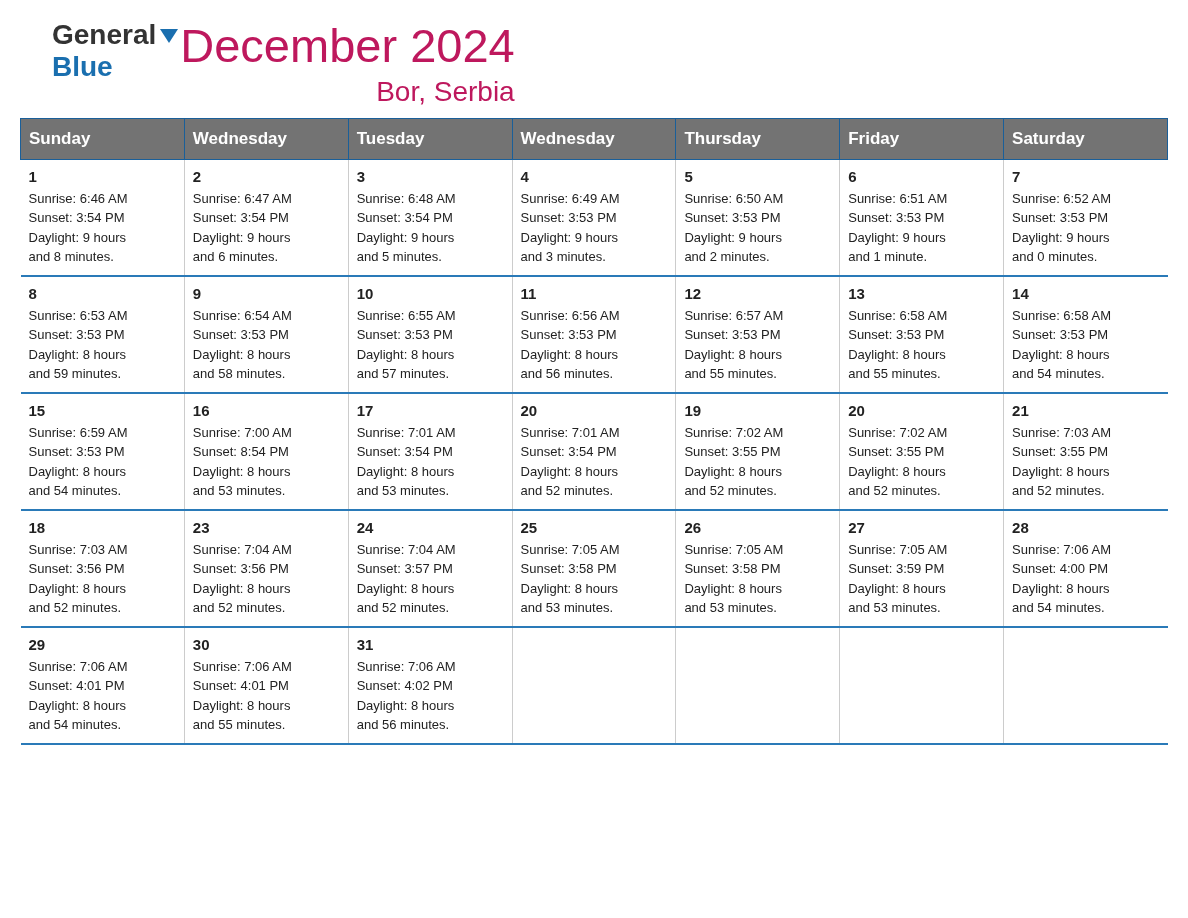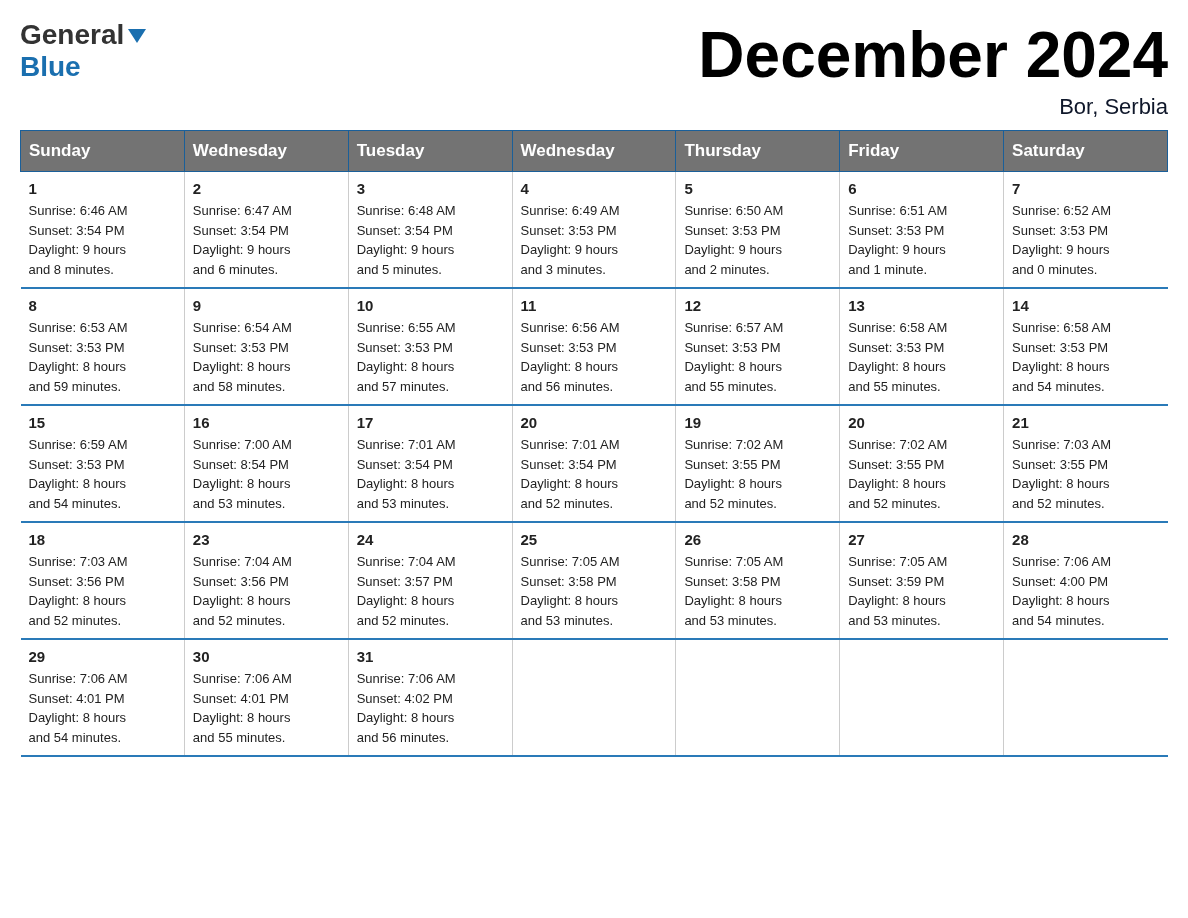--- a/index.html
+++ b/index.html
@@ -5,23 +5,24 @@
     * { box-sizing: border-box; margin: 0; padding: 0; }
     body {
       font-family: Arial, sans-serif;
       background: #fff;
       padding: 20px;
       width: 1188px;
       min-height: 918px;
     }
     .header {
       display: flex;
-      justify-content: space-between;
+      justify-content: flex-start;
       align-items: flex-start;
       margin-bottom: 10px;
+      margin-left: 32px;
     }
     .logo {
       display: flex;
       flex-direction: column;
       align-items: flex-start;
     }
     .logo-text {
       font-size: 28px;
       font-weight: bold;
       color: #333;
@@ -29,28 +30,28 @@
     }
     .logo-blue-line {
       color: #1a6faf;
       font-size: 28px;
       font-weight: bold;
     }
     .title-block {
       text-align: right;
     }
     .month-title {
-      font-size: 64px;
-      font-weight: bold;
-      color: #000000;
+      font-size: 47px;
+      font-weight: normal;
+      color: #be185d;
       line-height: 1.1;
     }
     .location {
-      font-size: 22px;
-      color: #0f172a;
+      font-size: 28px;
+      color: #be185d;
       margin-top: 4px;
     }
     .calendar {
       width: 100%;
       border-collapse: collapse;
       margin-top: 10px;
     }
     .calendar thead tr {
       background-color: #737373;
     }

